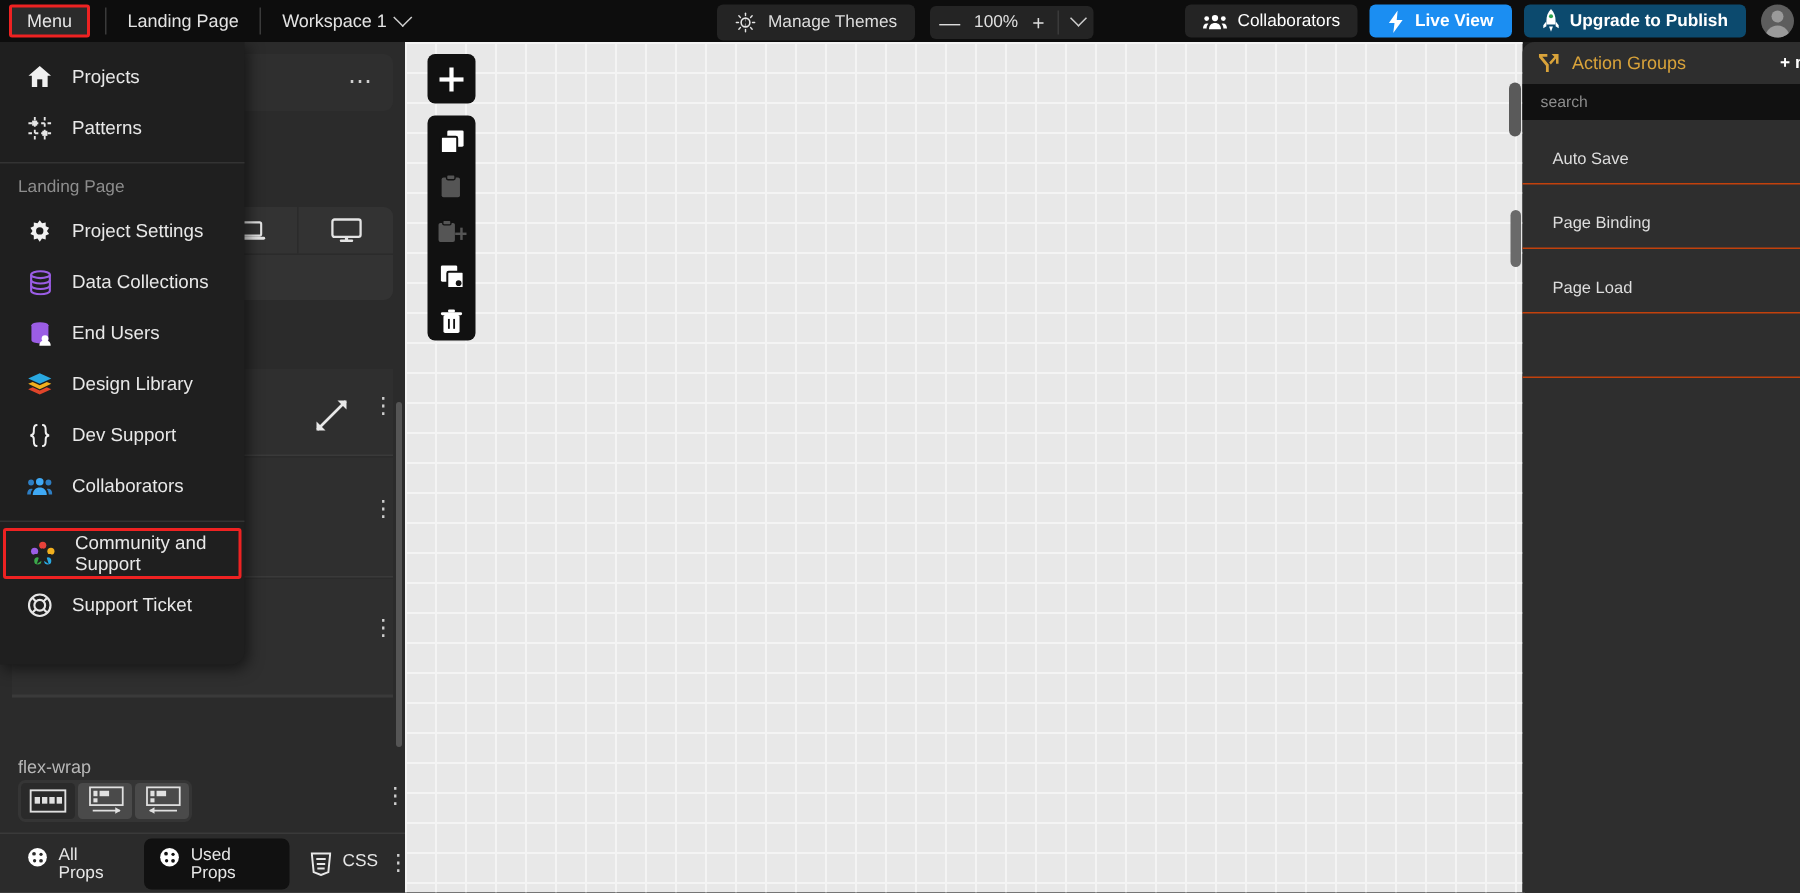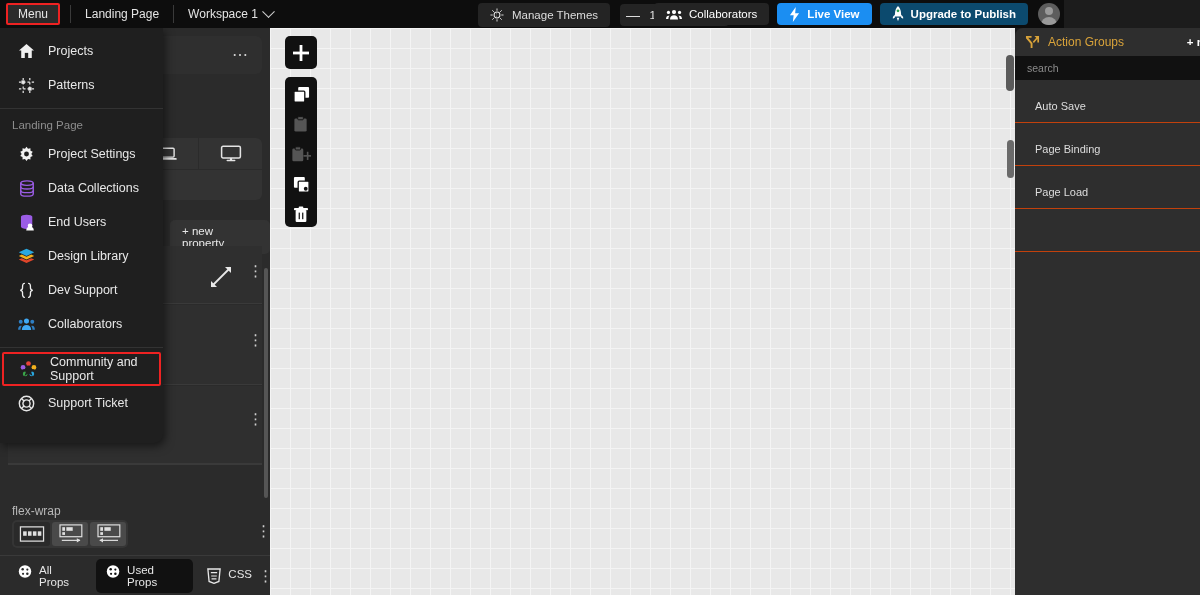--- a/index.html
+++ b/index.html
@@ -7,21 +7,21 @@
     width: 1200px; height: 595px;
     overflow: hidden;
     background: #1c1c1c;
     font-family: "Liberation Sans", sans-serif;
     -webkit-font-smoothing: antialiased;
   }
   .app { position: relative; width: 1200px; height: 595px; }
 
   
   .topbar {
-    position: absolute; left: 0; top: 0; width: 1064px; height: 28px;
+    position: absolute; left: 0; top: 0; width: 1200px; height: 28px;
     background: #0d0d0d;
     display: flex; align-items: flex-end;
     z-index: 40;
   }
   .tb-left { display: flex; align-items: center; height: 28px; }
   .menu-btn {
     margin-left: 6px;
     padding: 2px 10px;
     font-size: 12px; color: #e6e6e6;
     background: #2b2b2b;
@@ -307,21 +307,20 @@
             <rect x="10.8" y="14.5" width="2.4" height="2.6" fill="#e4e4e4"></rect>
             <rect x="7" y="16.4" width="10" height="1.8" rx=".9" fill="#e4e4e4"></rect>
           </svg>
         </div>
       </div>
       <div class="r2">
         <div class="devcell" style="color:#9a9a9a;">bled</div>
       </div>
     </div>
 
-    <div class="newprop">+ new property</div>
 
     <div class="proprow" style="top:218px; height:58px;">
       <div class="inputbox" style="left:0px; top:12px; width:52px; height:32px;"></div>
       <svg style="position:absolute;left:200px;top:18px;" width="26" height="26" viewBox="0 0 26 26">
         <line x1="3.5" y1="22.5" x2="22.5" y2="3.5" stroke="#e8e8e8" stroke-width="1.8"></line>
         <path d="M3 23 L3 17 L9 23Z" fill="#e8e8e8"></path>
         <path d="M23 3 L23 9 L17 3Z" fill="#e8e8e8"></path>
       </svg>
       <span class="kdots" style="top:22px;">⋮</span>
     </div>

